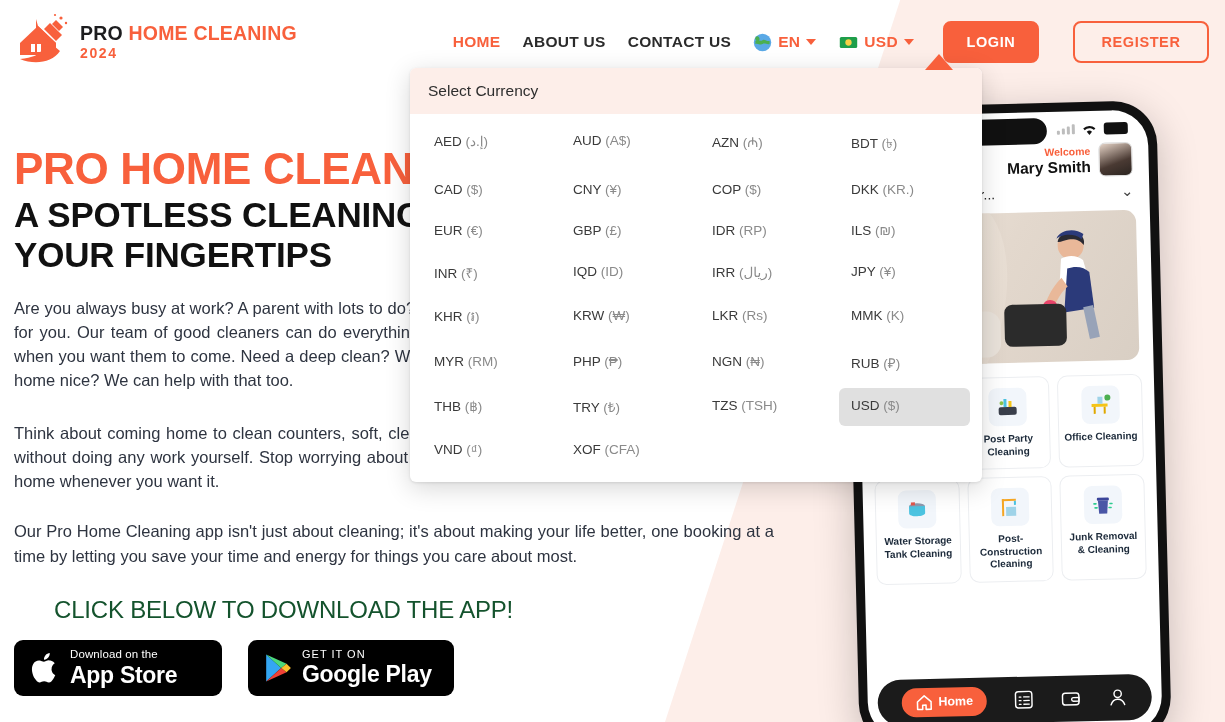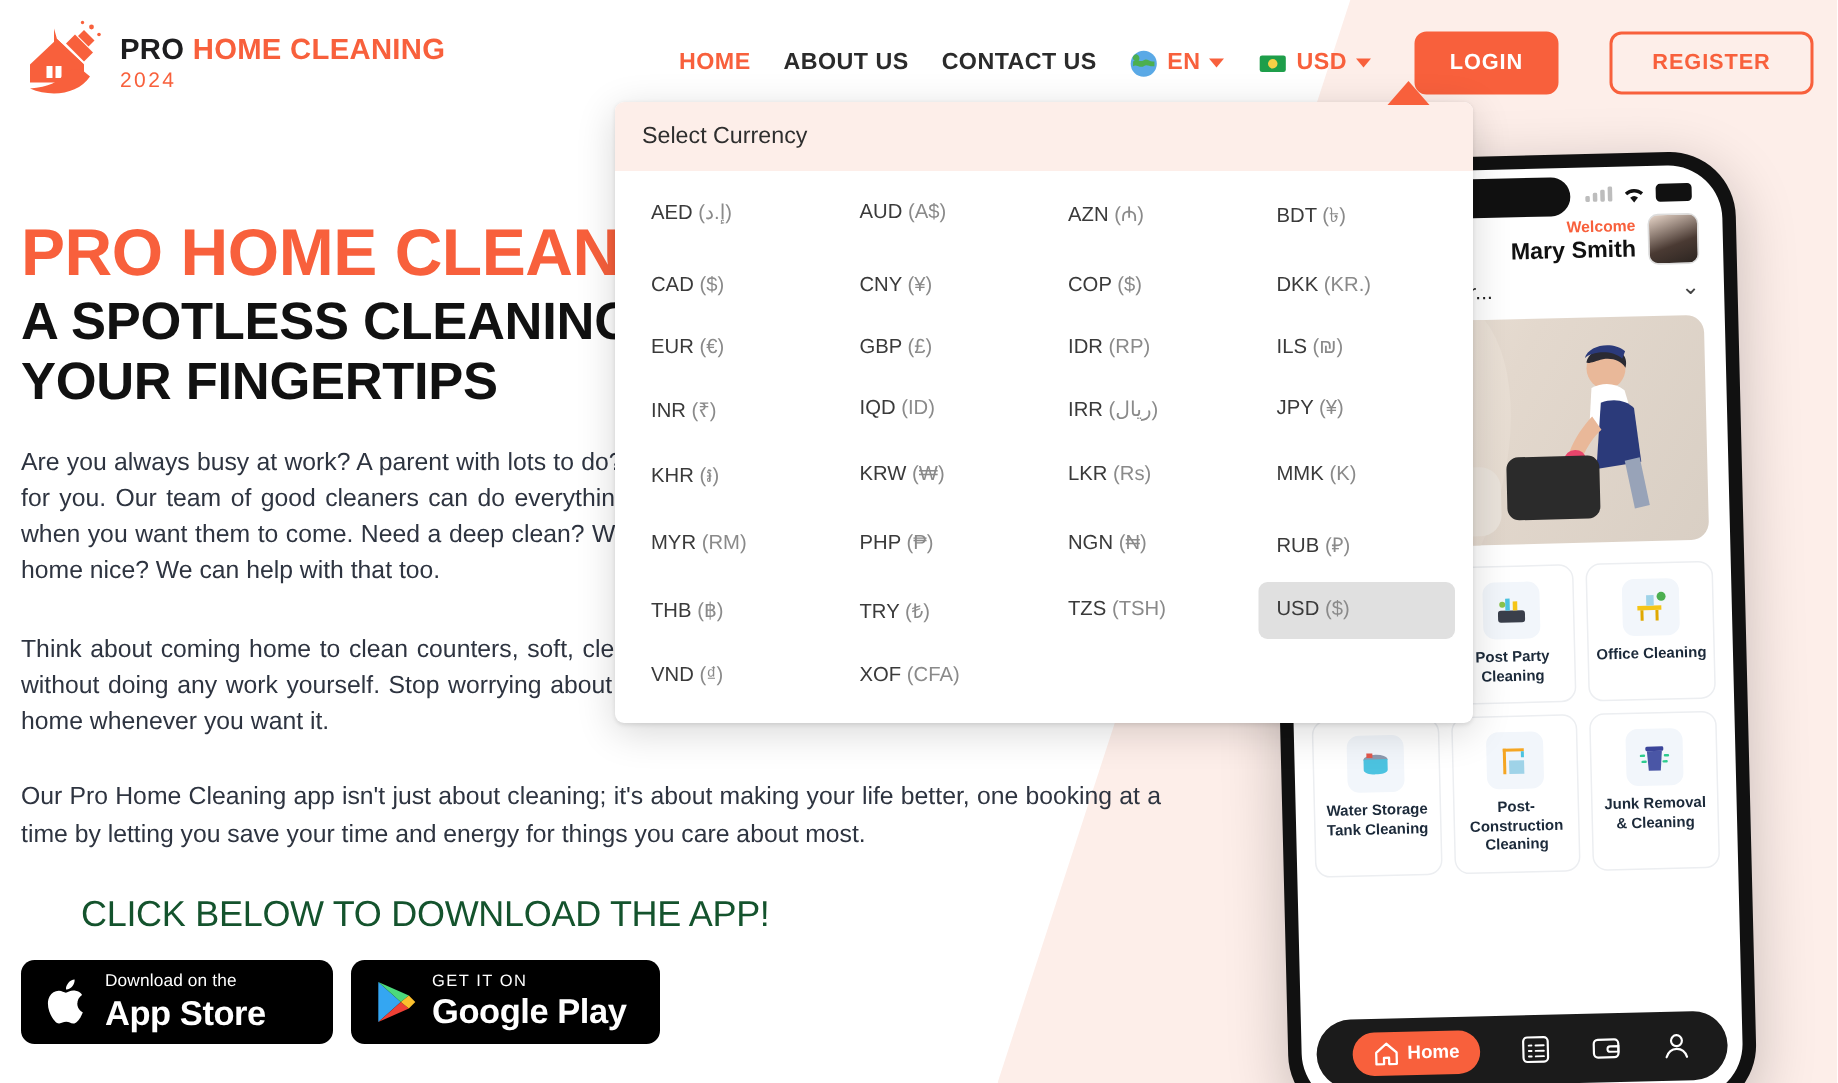--- a/index.html
+++ b/index.html
@@ -23,21 +23,21 @@
   .header {
     position: absolute; top: 0; left: 0; width: 1225px; height: 84px;
     display: flex; align-items: center; z-index: 30;
   }
   .logo-wrap { display: flex; align-items: center; margin-left: 14px; }
   .logo-mark { width: 62px; height: 58px; flex: none; }
   .logo-text { margin-left: 4px; line-height: 1; }
   .logo-line1 { font-size: 19.5px; font-weight: 800; letter-spacing: .2px; white-space: nowrap; }
   .logo-pro { color: #1d1d1f; }
   .logo-hc { color: #f8603c; }
-  .logo-year { font-size: 14px; font-weight: 400; color: #f8603c; letter-spacing: 1.6px; margin-top: 3px; }
+  .logo-year { font-size: 14px; font-weight: 700; color: #f8603c; letter-spacing: 1.6px; margin-top: 3px; }
 
   .nav { margin-left: auto; display: flex; align-items: center; gap: 22px; padding-right: 16px; }
   .nav-link {
     font-size: 15.5px; font-weight: 700; color: #2b2b2b; letter-spacing: .3px;
     text-decoration: none; cursor: pointer; white-space: nowrap;
   }
   .nav-link.active { color: #f8603c; }
 
   .selector { display: flex; align-items: center; gap: 6px; cursor: pointer; }
   .selector .lbl { font-size: 15.5px; font-weight: 700; color: #f8603c; letter-spacing: .3px; }
@@ -93,21 +93,21 @@
   }
   .h2 {
     font-size: 35px; font-weight: 900; color: #111; letter-spacing: -.2px;
     line-height: 1.12; margin-top: 4px;
   }
   .para { font-size: 16.5px; color: #2e3440; line-height: 1.47; text-align: justify; margin-top: 22px; }
   .para.p2 { margin-top: 28px; }
   .para.p3 { margin-top: 26px; }
   .cta-title { font-size: 24px; font-weight: 400; color: #14532d; margin-top: 28px; letter-spacing: -.2px; margin-left: 40px; }
 
-  .store-row { display: flex; gap: 12px; margin-top: 16px; text-decoration: underline; }
+  .store-row { display: flex; gap: 26px; margin-top: 16px; text-decoration: underline; }
   .store-badge {
     background: #000; border-radius: 9px; display: flex; align-items: center;
     padding: 0 16px; height: 56px; cursor: pointer;
   }
   .store-badge.apple { width: 208px; }
   .store-badge.google { width: 206px; }
   .store-badge .txt { color: #fff; line-height: 1; margin-left: 10px; }
   .store-badge .t1 { font-size: 11.5px; font-weight: 400; letter-spacing: .1px; }
   .store-badge .t1.goog { font-size: 11px; letter-spacing: 1px; }
   .store-badge .t2 { font-size: 23px; font-weight: 600; margin-top: 3px; letter-spacing: -.3px; }

